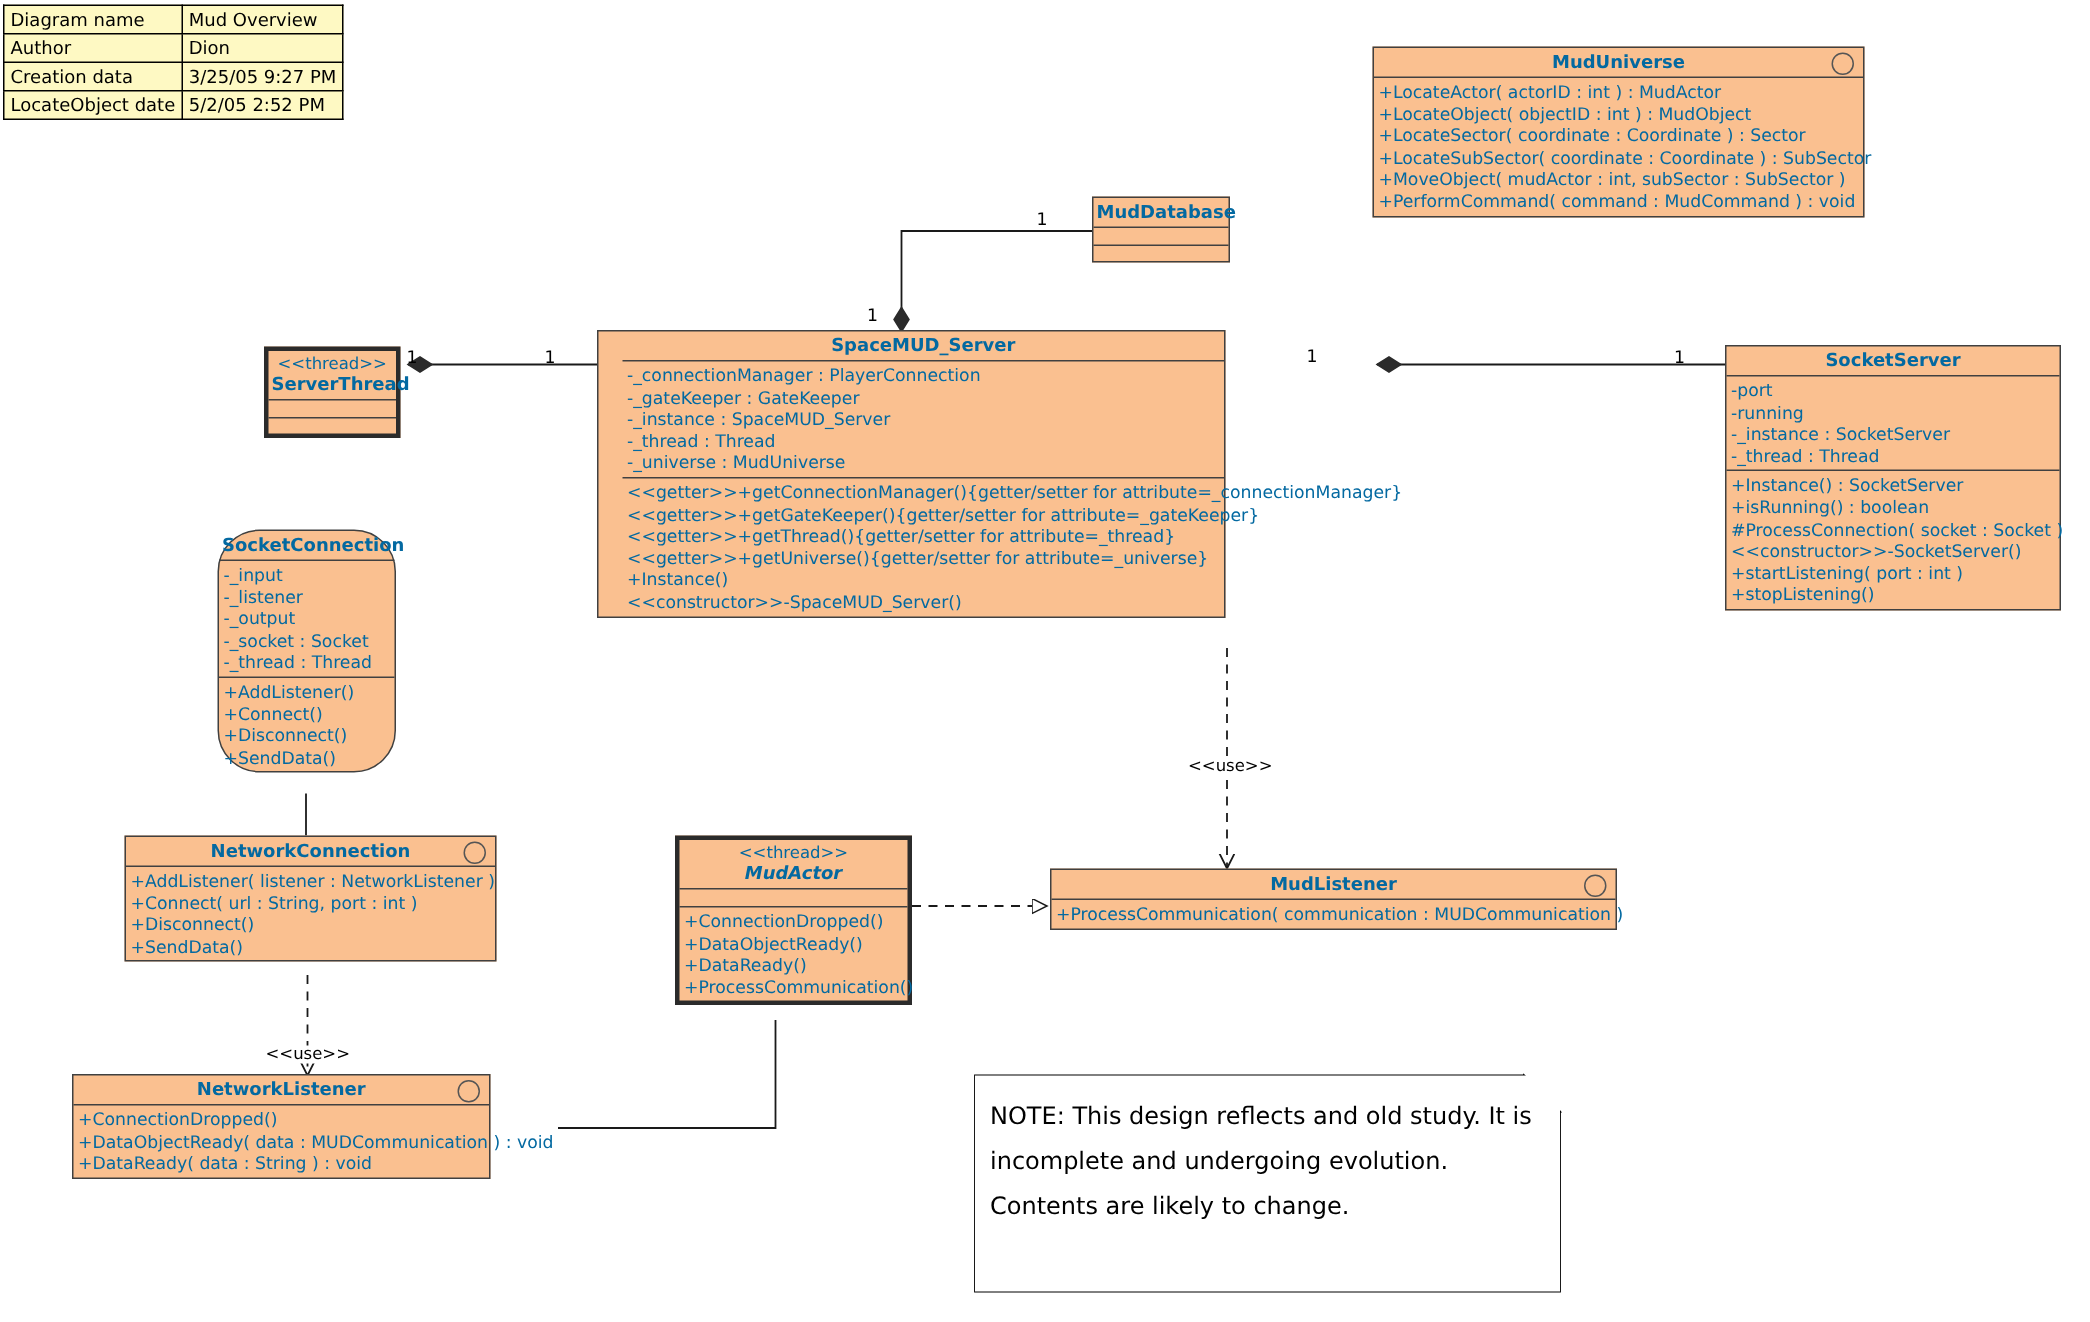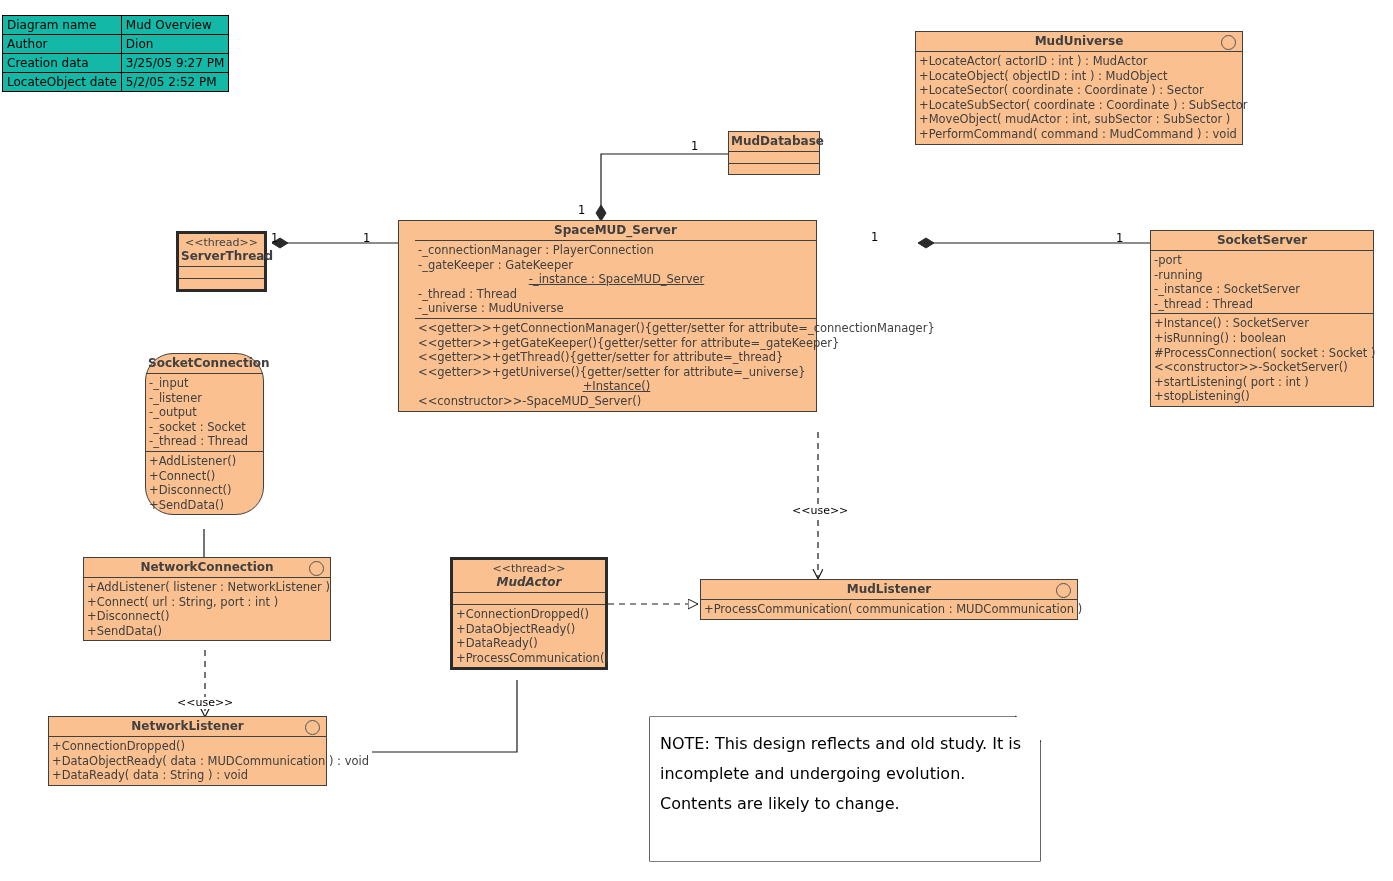--- a/index.html
+++ b/index.html
@@ -19,43 +19,43 @@
   svg.wires {
     position: absolute;
     left: 0; top: 0;
     width: 1393px; height: 881px;
     pointer-events: none;
   }
 
   
   .info-table {
     position: absolute;
-    left: 2px; top: 15px;
+    left: 2px; top: 3px;
     border-collapse: collapse;
-    background: #14b8a6;
+    background: #fef9c3;
   }
   .info-table td {
     border: 1px solid #000;
     font-size: 12px;
     line-height: 13px;
     padding: 2px 4px 2px 4px;
     color: #000;
     white-space: nowrap;
     height: 14px;
   }
   .info-table td.k { width: 94px; }
   .info-table td.v { width: 92px; }
 
   
   .cls {
     position: absolute;
     background: #fac090;
     border: 1px solid #404040;
     box-sizing: border-box;
-    color: #404040;
+    color: #0369a1;
   }
   .cls.active {
     border: 3px solid #2b2b2b;
   }
   .cls .hdr {
     position: relative;
     text-align: center;
     font-weight: bold;
     font-size: 12px;
     line-height: 14px;
@@ -78,22 +78,20 @@
     line-height: 14.6px;
     box-sizing: border-box;
   }
   .cls .compartment + .compartment {
     border-top: 1px solid #404040;
   }
   .cls .compartment .row {
     white-space: nowrap;
   }
   .cls .compartment .row.stat {
-    text-decoration: underline;
-    text-align: center;
   }
   .cls .compartment.empty {
     height: 11px;
     padding: 0;
   }
   .iface-circle {
     position: absolute;
     right: 6px;
     top: 3px;
     width: 13px; height: 13px;

